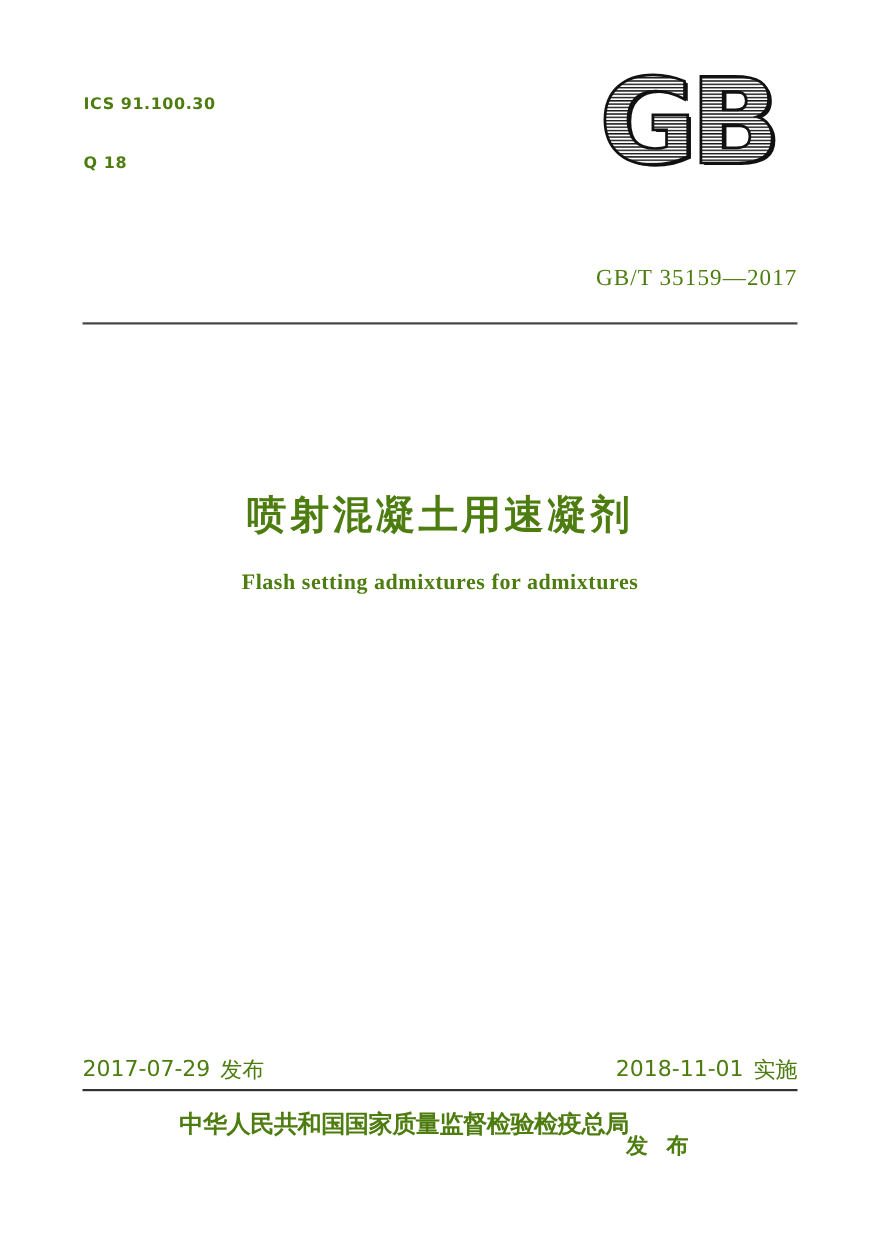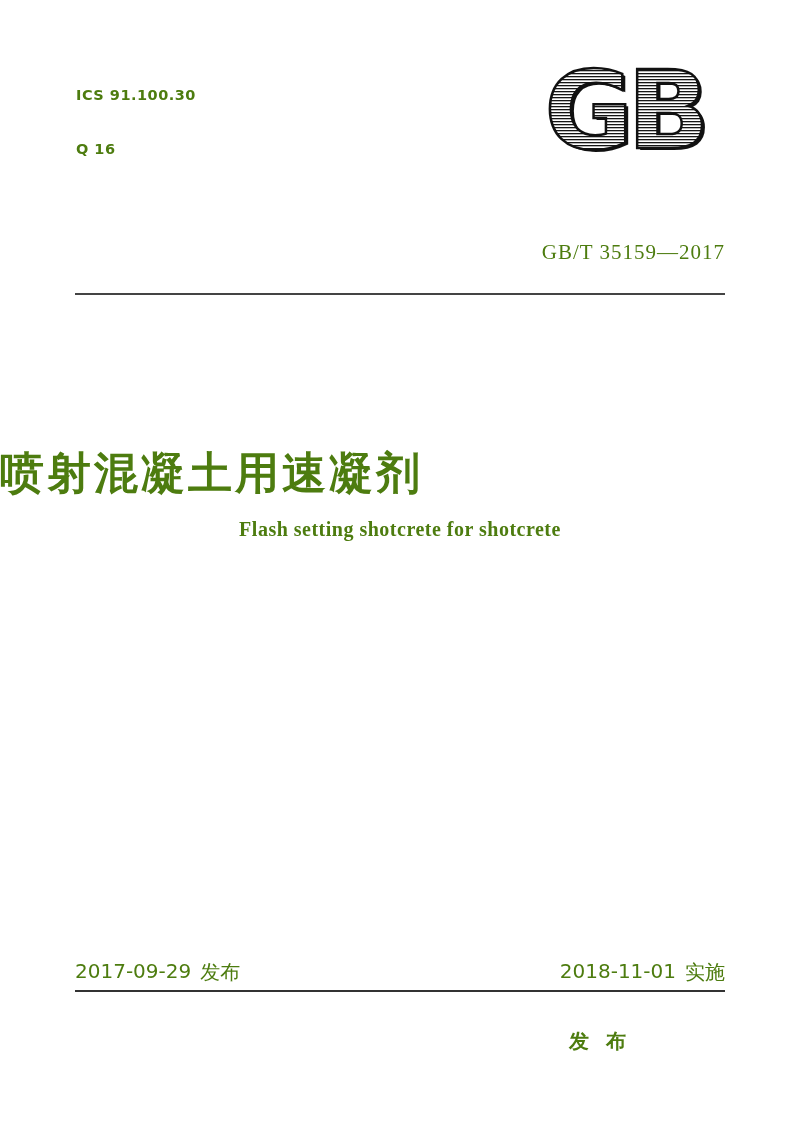--- a/index.html
+++ b/index.html
@@ -64,22 +64,23 @@
     height: 2px;
     background: #444444;
   }
   .rule-header { top: 293px; }
   .rule-dates  { top: 990px; height: 2px; background: #333333; }
 
   .doc-title-cn {
     position: absolute;
     left: 0; top: 444px;
     width: 800px;
+    text-align: center;
     font-family: "DejaVu Sans", "Liberation Sans", sans-serif;
-    font-size: 44px;
+    font-size: 36px;
     font-weight: bold;
     letter-spacing: 3px;
   }
 
   .doc-title-en {
     position: absolute;
     left: 0; top: 518px;
     width: 800px;
     text-align: center;
     font-size: 20px;
@@ -123,21 +124,21 @@
     white-space: pre;
   }
 </style>
 </head>
 <body>
 
 <div class="page">
 
   <div class="ics-block">
     <div>ICS 91.100.30</div>
-    <div>Q 16</div>
+    <div>Q 18</div>
   </div>
 
   <svg class="gb-logo" viewBox="0 0 212 102" xmlns="http://www.w3.org/2000/svg" aria-hidden="true">
     <defs>
       <pattern id="halftone" width="3" height="3" patternUnits="userSpaceOnUse">
         <rect width="3" height="3" fill="#ffffff"></rect>
         <rect width="3" height="1.3" fill="#151515"></rect>
       </pattern>
     </defs>
     <g font-family="'DejaVu Sans', 'Liberation Sans', sans-serif" font-weight="bold" font-size="108" letter-spacing="-6">
@@ -146,33 +147,34 @@
     </g>
   </svg>
 
 
   <div class="std-number">GB/T 35159—2017</div>
 
   <div class="rule rule-header"></div>
 
   <div class="doc-title-cn">喷射混凝土用速凝剂</div>
 
-  <div class="doc-title-en">Flash setting shotcrete for shotcrete</div>
+  <div class="doc-title-en">Flash setting admixtures for admixtures</div>
 
   <div class="dates-row">
     <div class="date-group">
-      <span>2017-09-29</span>
+      <span>2017-07-29</span>
       <span>发布</span>
     </div>
     <div class="date-group">
       <span>2018-11-01</span>
       <span>实施</span>
     </div>
   </div>
 
   <div class="rule rule-dates"></div>
 
   <div class="issuer-block">
+    <div class="issuer-line-1">中华人民共和国国家质量监督检验检疫总局</div>
   </div>
 
   <div class="publish-label">发 布</div>
 
 </div>
 
 </body></html>

